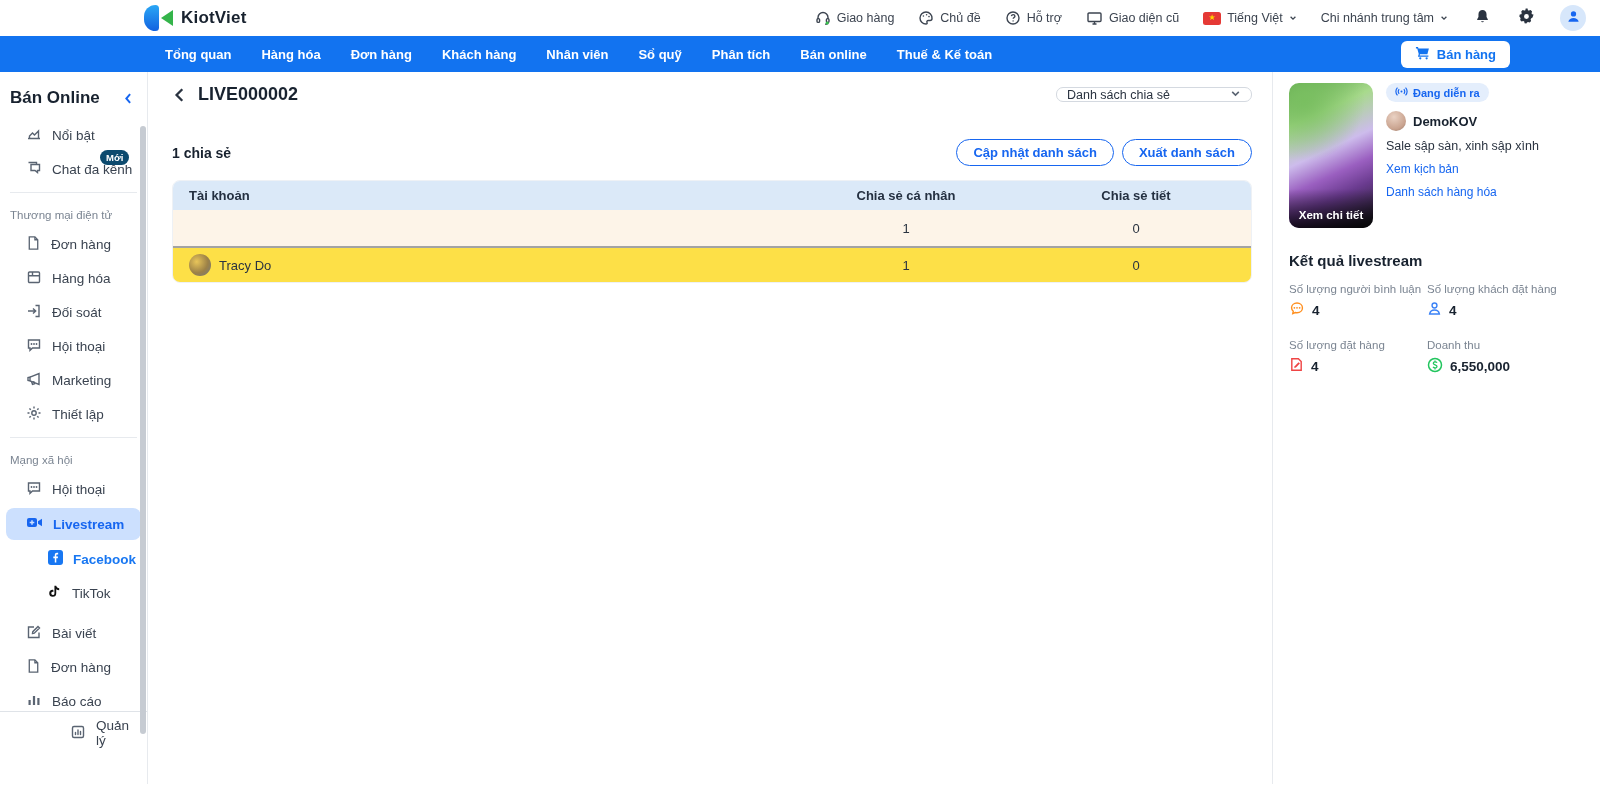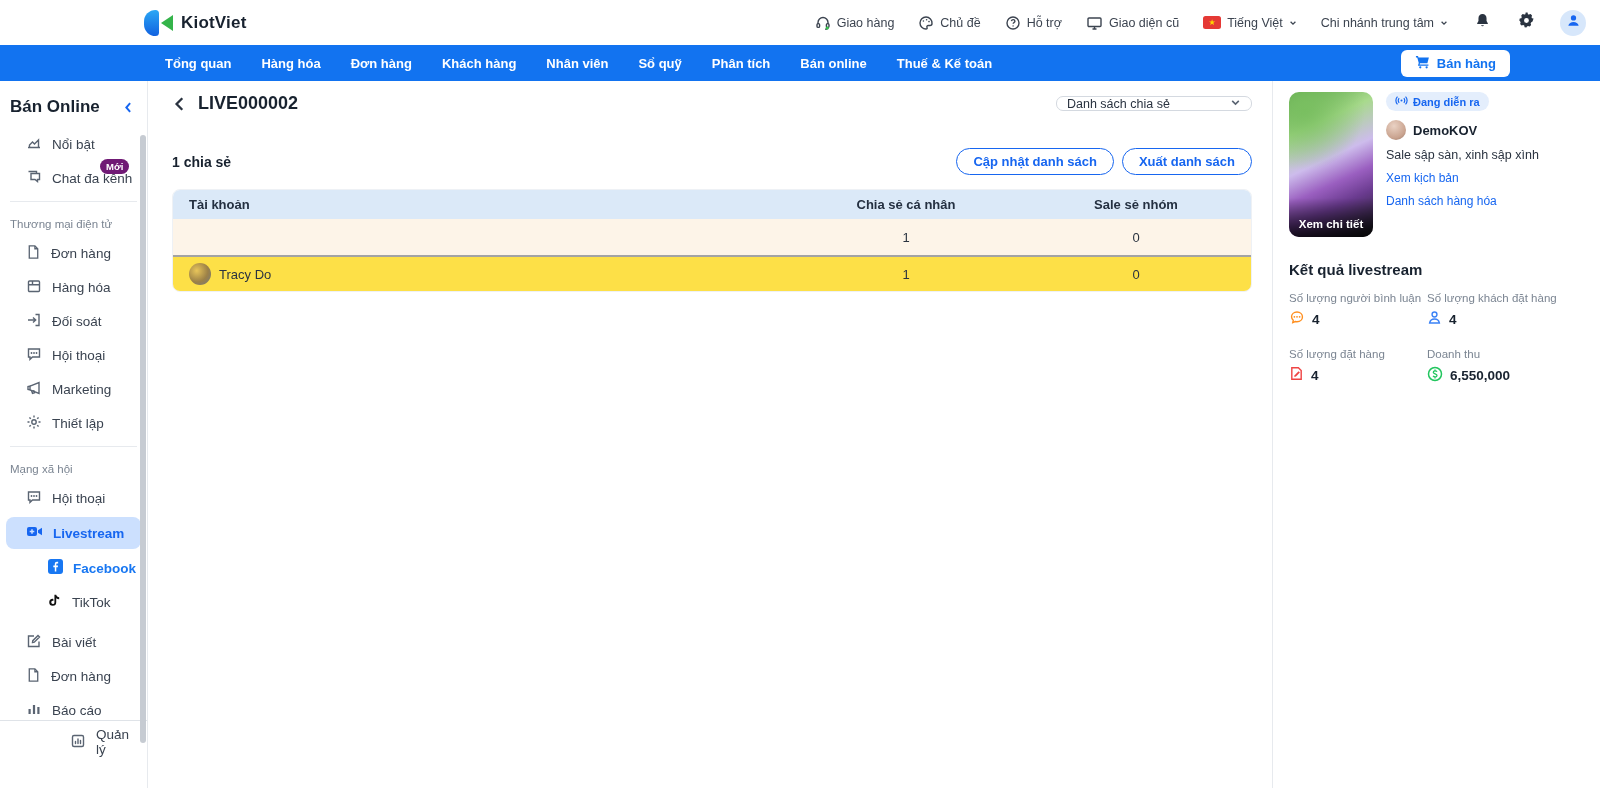--- a/index.html
+++ b/index.html
@@ -1,20 +1,20 @@
 <!DOCTYPE html>
 <html><head>
 <meta charset="utf-8">
 <style>
   * { margin:0; padding:0; box-sizing:border-box; }
   html,body { width:1600px; height:788px; overflow:hidden; background:#fff;
     font-family:"Liberation Sans", sans-serif; color:#212b36; }
 
   
-  .topbar { height:45px; display:flex; align-items:center; background:#fff; padding:0 14px; }
+  .topbar { height:36px; display:flex; align-items:center; background:#fff; padding:0 14px; }
   .brand { display:flex; align-items:center; gap:7px; margin-left:130px; }
   .logo-mark { position:relative; width:30px; height:26px; }
   .logo-blue { position:absolute; left:0; top:0; width:15px; height:26px;
     background:linear-gradient(180deg,#2aa7f5,#1262e0); border-radius:13px 4px 4px 13px / 13px 4px 4px 13px; }
   .logo-green { position:absolute; left:17px; top:5px; width:0; height:0;
     border-top:8px solid transparent; border-bottom:8px solid transparent; border-right:12px solid #34b44a; }
   .brand-name { font-size:17px; font-weight:bold; color:#18222f; letter-spacing:.2px; }
   .top-actions { margin-left:auto; display:flex; align-items:center; gap:24px; }
   .top-item { display:flex; align-items:center; gap:6px; font-size:12.5px; color:#3c4450; cursor:pointer; }
   .top-item svg { display:block; }
@@ -44,21 +44,21 @@
   .s-item { display:flex; align-items:center; gap:10px; padding:8px 8px 8px 26px; font-size:13.5px;
     color:#3a4350; cursor:pointer; position:relative; height:34px; }
   .s-item .ic { color:#5a6472; flex:0 0 auto; }
   .s-item.active { background:#cce0fe; border-radius:8px; margin:2px 6px; padding-left:20px;
     color:#1766f0; font-weight:bold; height:32px; }
   .s-item.active .ic { color:#1766f0; }
   .s-sub { padding-left:48px; }
   .s-sub.fb { color:#1877f2; font-weight:bold; }
   .s-section { font-size:11.5px; color:#7b8592; padding:10px 10px 6px 10px; }
   .s-divider { height:1px; background:#e7eaee; margin:6px 10px; }
-  .badge-new { position:absolute; top:-2px; left:100px; background:#701a75; color:#fff; font-size:9.5px;
+  .badge-new { position:absolute; top:-2px; left:100px; background:#0c4a6e; color:#fff; font-size:9.5px;
     font-weight:bold; padding:2px 6px; border-radius:8px; }
   .sb-bottom { padding-top:4px;margin-left:44px; }
   .sb-scrollbar { position:absolute; right:1px; top:54px; width:6px; height:608px;
     background:#c6cbd2; border-radius:3px; }
 
   
   .main { flex:1 1 auto; padding:12px 20px 0 24px; background:#fff; }
   .m-titlerow { display:flex; align-items:center; }
   .back-btn { display:flex; align-items:center; cursor:pointer; margin-right:10px; color:#2a3340; }
   .m-title { font-size:18px; font-weight:bold; color:#18222f; }
@@ -374,21 +374,21 @@
       <span class="share-count">1 chia sẻ</span>
       <div class="m-buttons">
         <button class="btn-outline">Cập nhật danh sách</button>
         <button class="btn-outline">Xuất danh sách</button>
       </div>
     </div>
     <div class="table">
       <div class="t-head">
         <div class="c-account">Tài khoản</div>
         <div class="c-num">Chia sẻ cá nhân</div>
-        <div class="c-num">Sale sẻ nhóm</div>
+        <div class="c-num">Chia sẻ tiết</div>
       </div>
       <div class="t-row highlight">
         <div class="c-account"></div>
         <div class="c-num">1</div>
         <div class="c-num">0</div>
       </div>
       <div class="t-row">
         <div class="c-account">
           <span class="row-avatar"></span>
           <span>Tracy Do</span>

